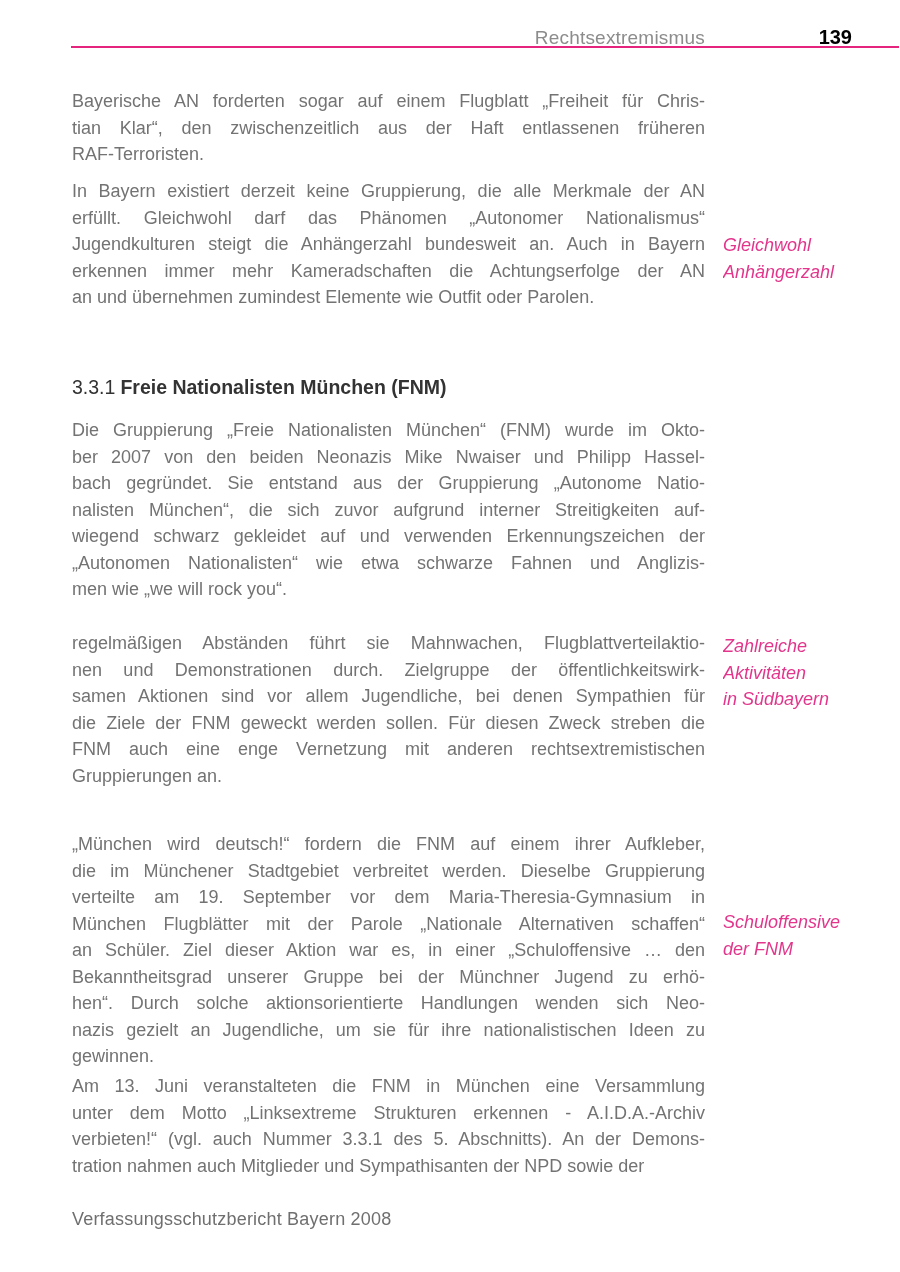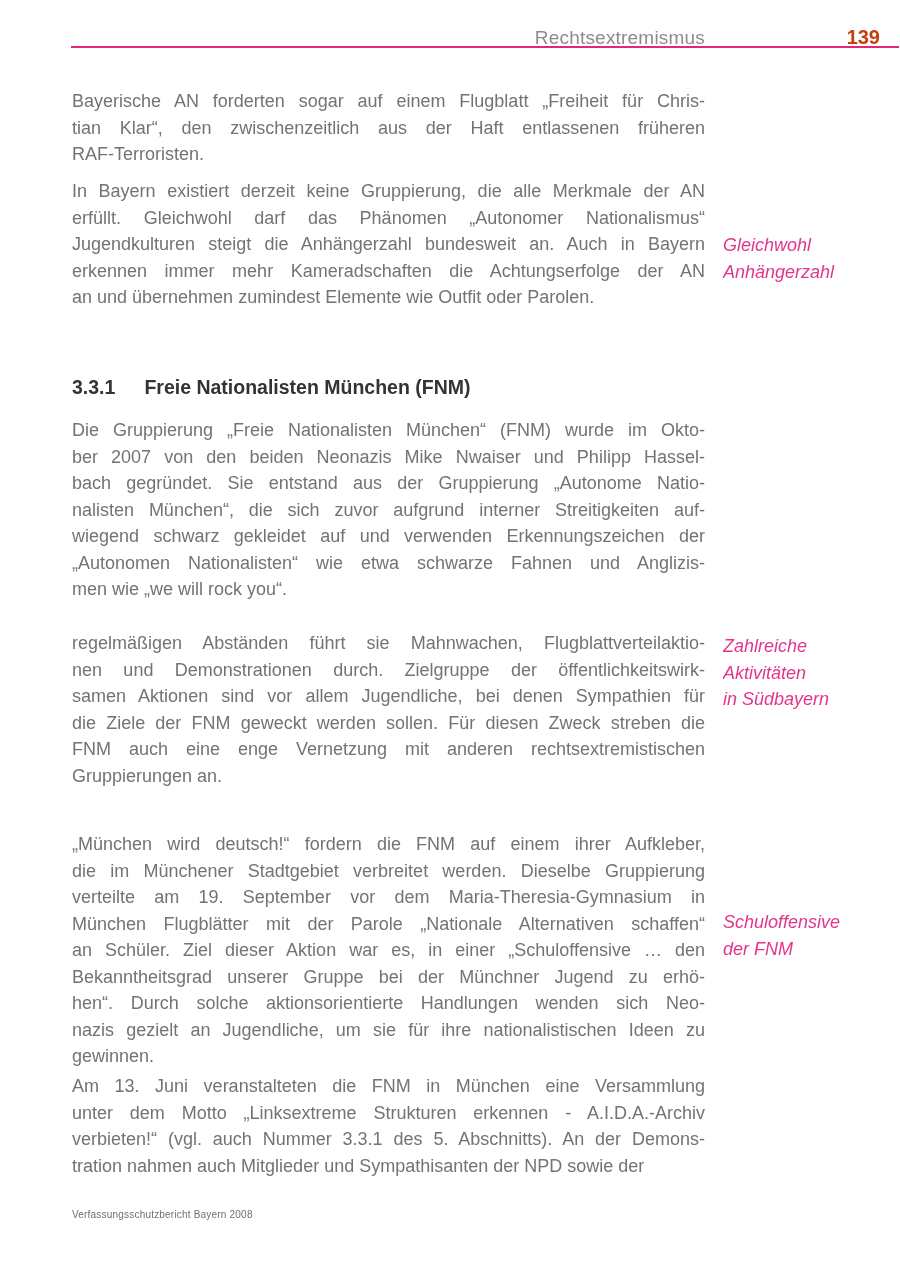--- a/index.html
+++ b/index.html
@@ -17,24 +17,24 @@
     top: 27px;
     right: 195px;
     font-size: 19px;
     font-weight: 400;
     color: #8c8c8c;
     letter-spacing: 0.2px;
   }
   .hdr-pagenum {
     position: absolute;
     top: 26px;
-    right: 20px;
+    right: 48px;
     font-size: 20px;
     font-weight: 700;
-    color: #c2410c;
+    color: #000000;
   }
   .hdr-rule {
     position: absolute;
     left: 71px;
     right: 1px;
     top: 46px;
     height: 2px;
     background: #e5247e;
   }
   
@@ -57,42 +57,42 @@
   .heading {
     position: absolute;
     left: 72px;
     top: 374px;
     margin: 0;
     font-size: 19.5px;
     color: #333333;
     line-height: 27px;
     font-weight: 400;
   }
-  .heading .hnum { font-weight: 700; margin-right: 29px; }
+  .heading .hnum { font-weight: 400; margin-right: 5px; }
   .heading .htitle { font-weight: 700; }
   
   .note {
     position: absolute;
     left: 723px;
     width: 168px;
     font-size: 18px;
     font-style: italic;
     color: #e2358b;
   }
   .note .ln {
     height: 26.5px;
     line-height: 26.5px;
     overflow: hidden;
   }
   
   .footer {
     position: absolute;
     left: 72px;
     top: 1209px;
-    font-size: 10px;
+    font-size: 18px;
     color: #6f6f6f;
     letter-spacing: 0.2px;
   }
 </style>
 </head>
 <body>
 
 <div class="page">
 
   <span class="hdr-section">Rechtsextremismus</span>

